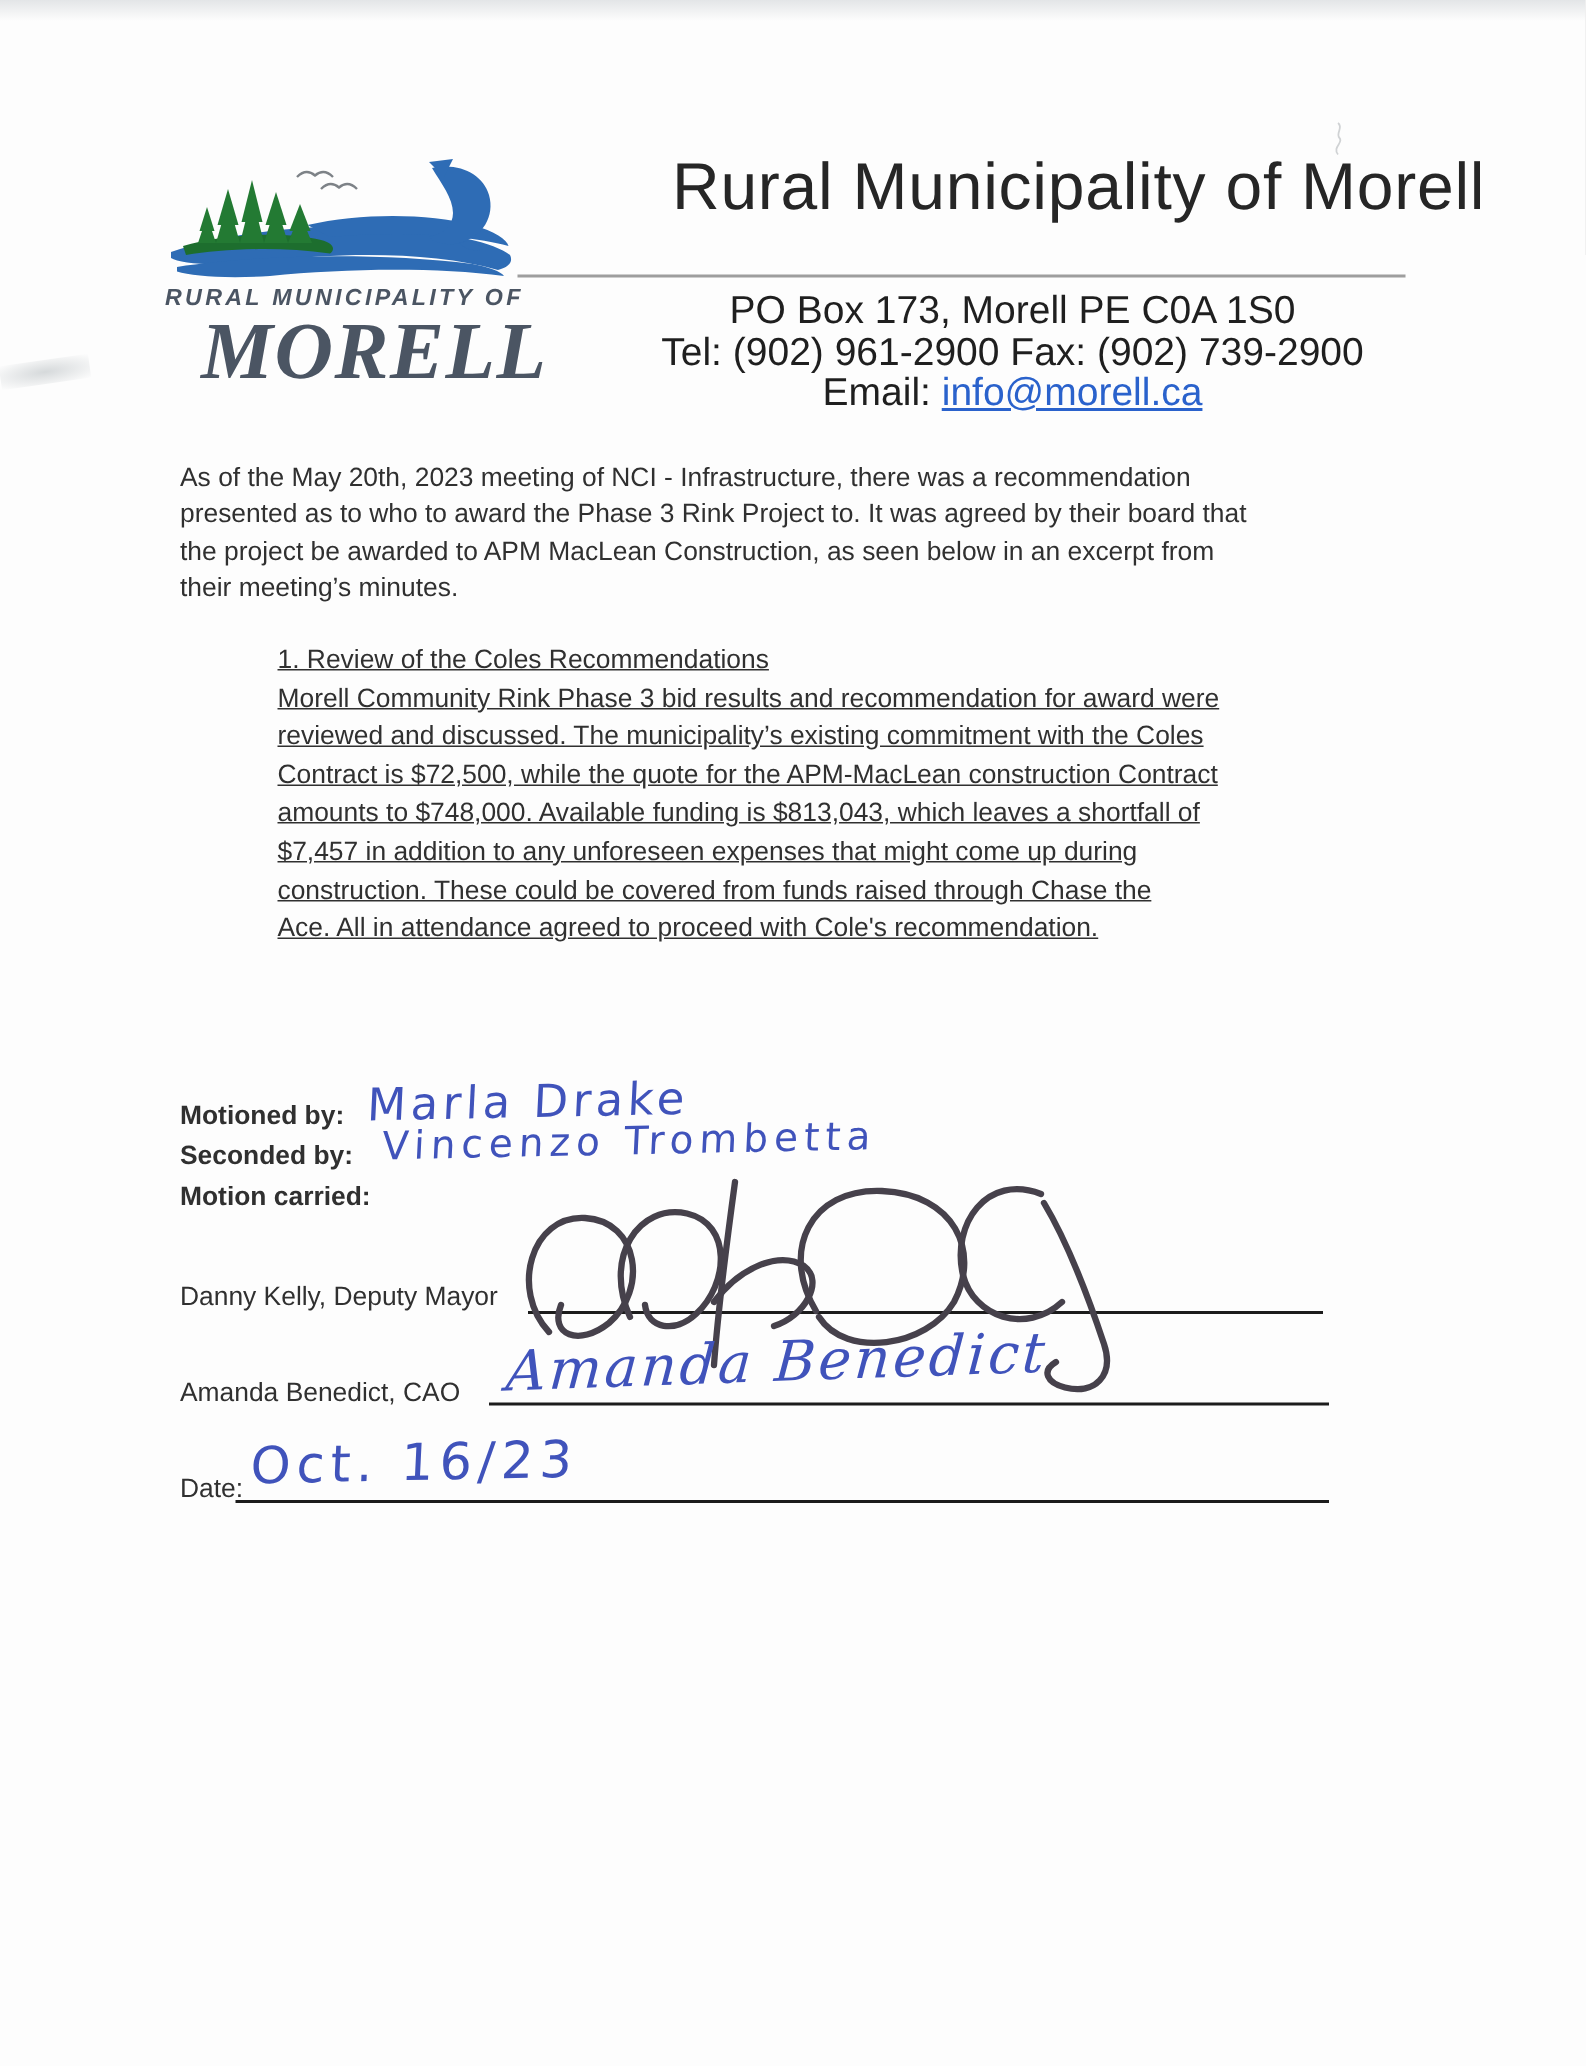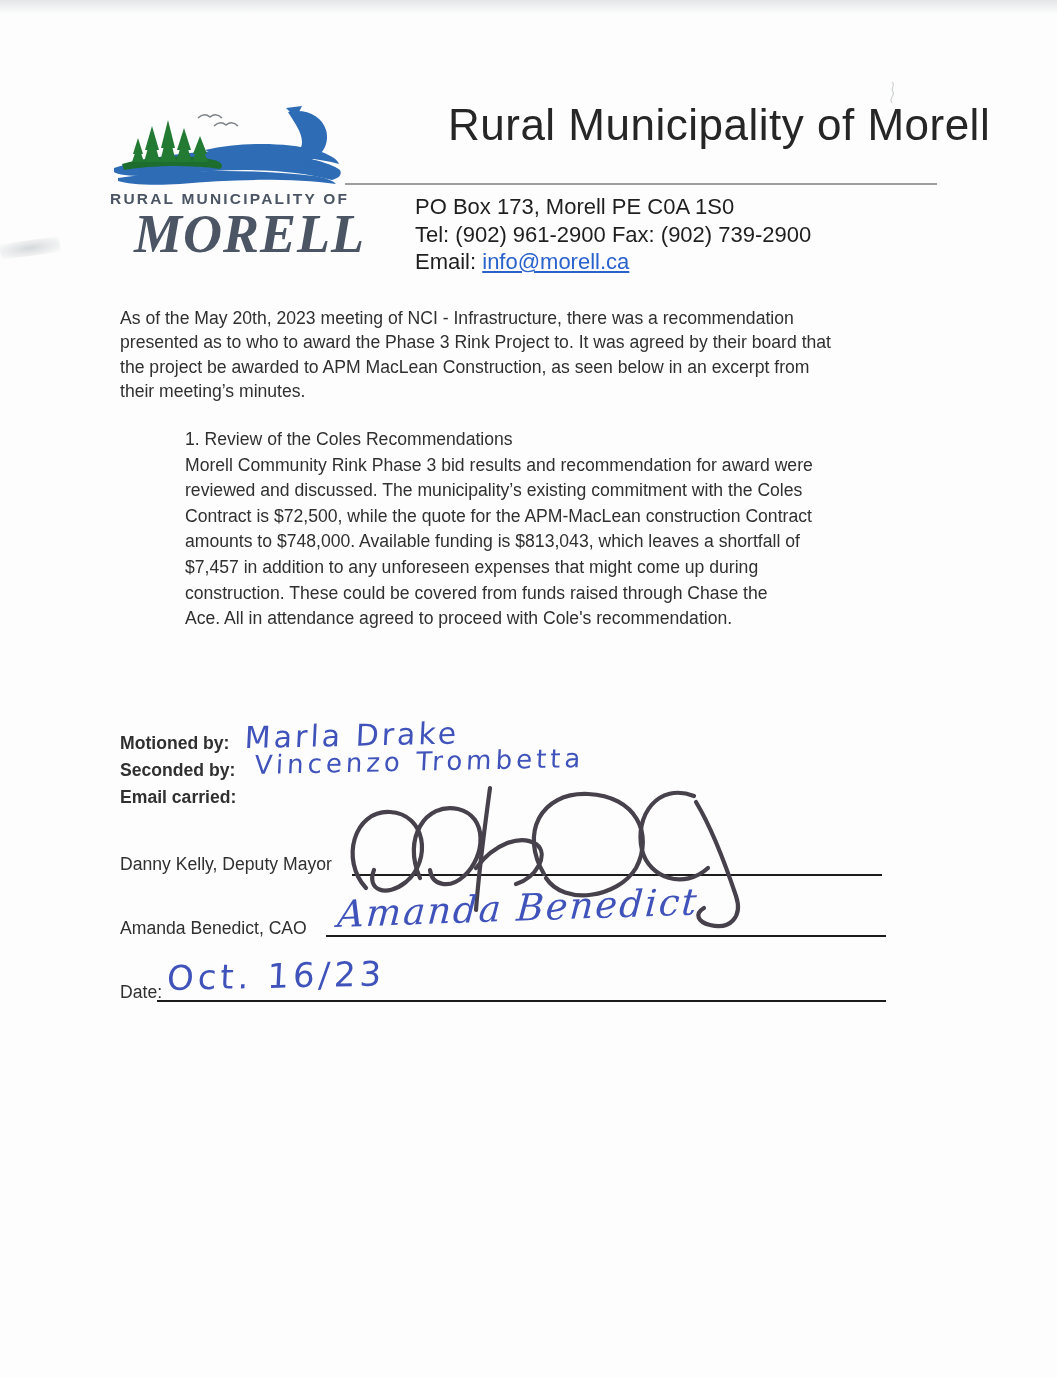--- a/index.html
+++ b/index.html
@@ -35,50 +35,50 @@
   }
 
   
   .logo {
     position: absolute; left: 110px; top: 106px; width: 234px;
   }
   .logo-graphic { width: 234px; height: 82px; display: block; }
   .logo-small {
     margin-top: 2px;
     font-size: 15.5px; font-weight: bold; letter-spacing: 2.2px;
-    color: #4b5563; text-align: center; white-space: nowrap;
+    color: #4b5563; text-align: center; white-space: nowrap; font-style: italic;
   }
   .logo-large {
     font-family: "Liberation Serif", serif;
     font-size: 54px; font-weight: bold; font-style: italic;
     color: #4b5563; text-align: center; line-height: 50px;
     letter-spacing: 1px; margin-top: 1px; margin-left: 24px;
   }
   .doc-title {
     position: absolute; left: 448px; top: 100px; width: 510px;
     font-size: 44px; color: #262626; letter-spacing: 0.5px;
     white-space: nowrap;
   }
   .header-rule {
     position: absolute; left: 345px; top: 183px; width: 592px; height: 2px;
     background: #8d8d8d; opacity: 0.85;
   }
   .address-block {
     position: absolute; right: 122px; top: 193px; width: 520px;
-    text-align: left; font-size: 22px; line-height: 27.5px; color: #1f1f1f;
+    text-align: center; font-size: 26px; line-height: 27.5px; color: #1f1f1f;
   }
   .email-link { color: #2a62cc; text-decoration: underline; cursor: pointer; }
 
   
   .para {
     position: absolute; font-size: 17.6px; line-height: 24.4px;
     color: #303030; white-space: pre-line;
   }
   .para-1 { left: 120px; top: 306px; width: 830px; }
-  .para-excerpt { left: 185px; top: 427px; width: 740px; line-height: 25.6px; }
+  .para-excerpt { left: 185px; top: 427px; width: 740px; line-height: 25.6px; text-decoration: underline; }
   .para-2 { left: 120px; top: 652px; width: 840px; }
 
   
   .motion-label {
     position: absolute; font-size: 17.6px; color: #303030; white-space: nowrap; font-weight: bold;
   }
   .hand {
     position: absolute; white-space: nowrap;
     color: #4053bb;
     font-family: "DejaVu Sans", sans-serif;
@@ -182,21 +182,21 @@
 $7,457 in addition to any unforeseen expenses that might come up during
 construction. These could be covered from funds raised through Chase the
 Ace. All in attendance agreed to proceed with Cole's recommendation.</div>
 
   <div class="motion-label" style="left:120px; top:733px;">Motioned by:</div>
   <div class="hand hand-motioned">Marla Drake</div>
 
   <div class="motion-label" style="left:120px; top:760px;">Seconded by:</div>
   <div class="hand hand-seconded">Vincenzo Trombetta</div>
 
-  <div class="motion-label" style="left:120px; top:787px;">Email carried:</div>
+  <div class="motion-label" style="left:120px; top:787px;">Motion carried:</div>
 
   <div class="sig-label" style="left:120px; top:854px;">Danny Kelly, Deputy Mayor</div>
   <div class="sig-line line-mayor"></div>
   <svg class="scrawl" viewBox="0 0 412 168">
     <g fill="none" stroke="#46414b" stroke-width="4.2" stroke-linecap="round">
       <path d="M28,112 C2,84 16,34 52,36 C88,38 94,84 68,106 C48,122 28,114 36,94"></path>
       <path d="M82,102 C64,62 88,26 120,33 C150,40 148,80 126,100 C112,113 94,110 92,94"></path>
       <path d="M152,12 C146,56 140,106 138,134"></path>
       <path d="M138,92 C156,68 182,58 198,68 C212,78 198,102 178,108"></path>
       <path d="M206,98 C182,58 202,16 250,18 C298,20 316,58 298,92 C280,122 226,130 208,102"></path>

